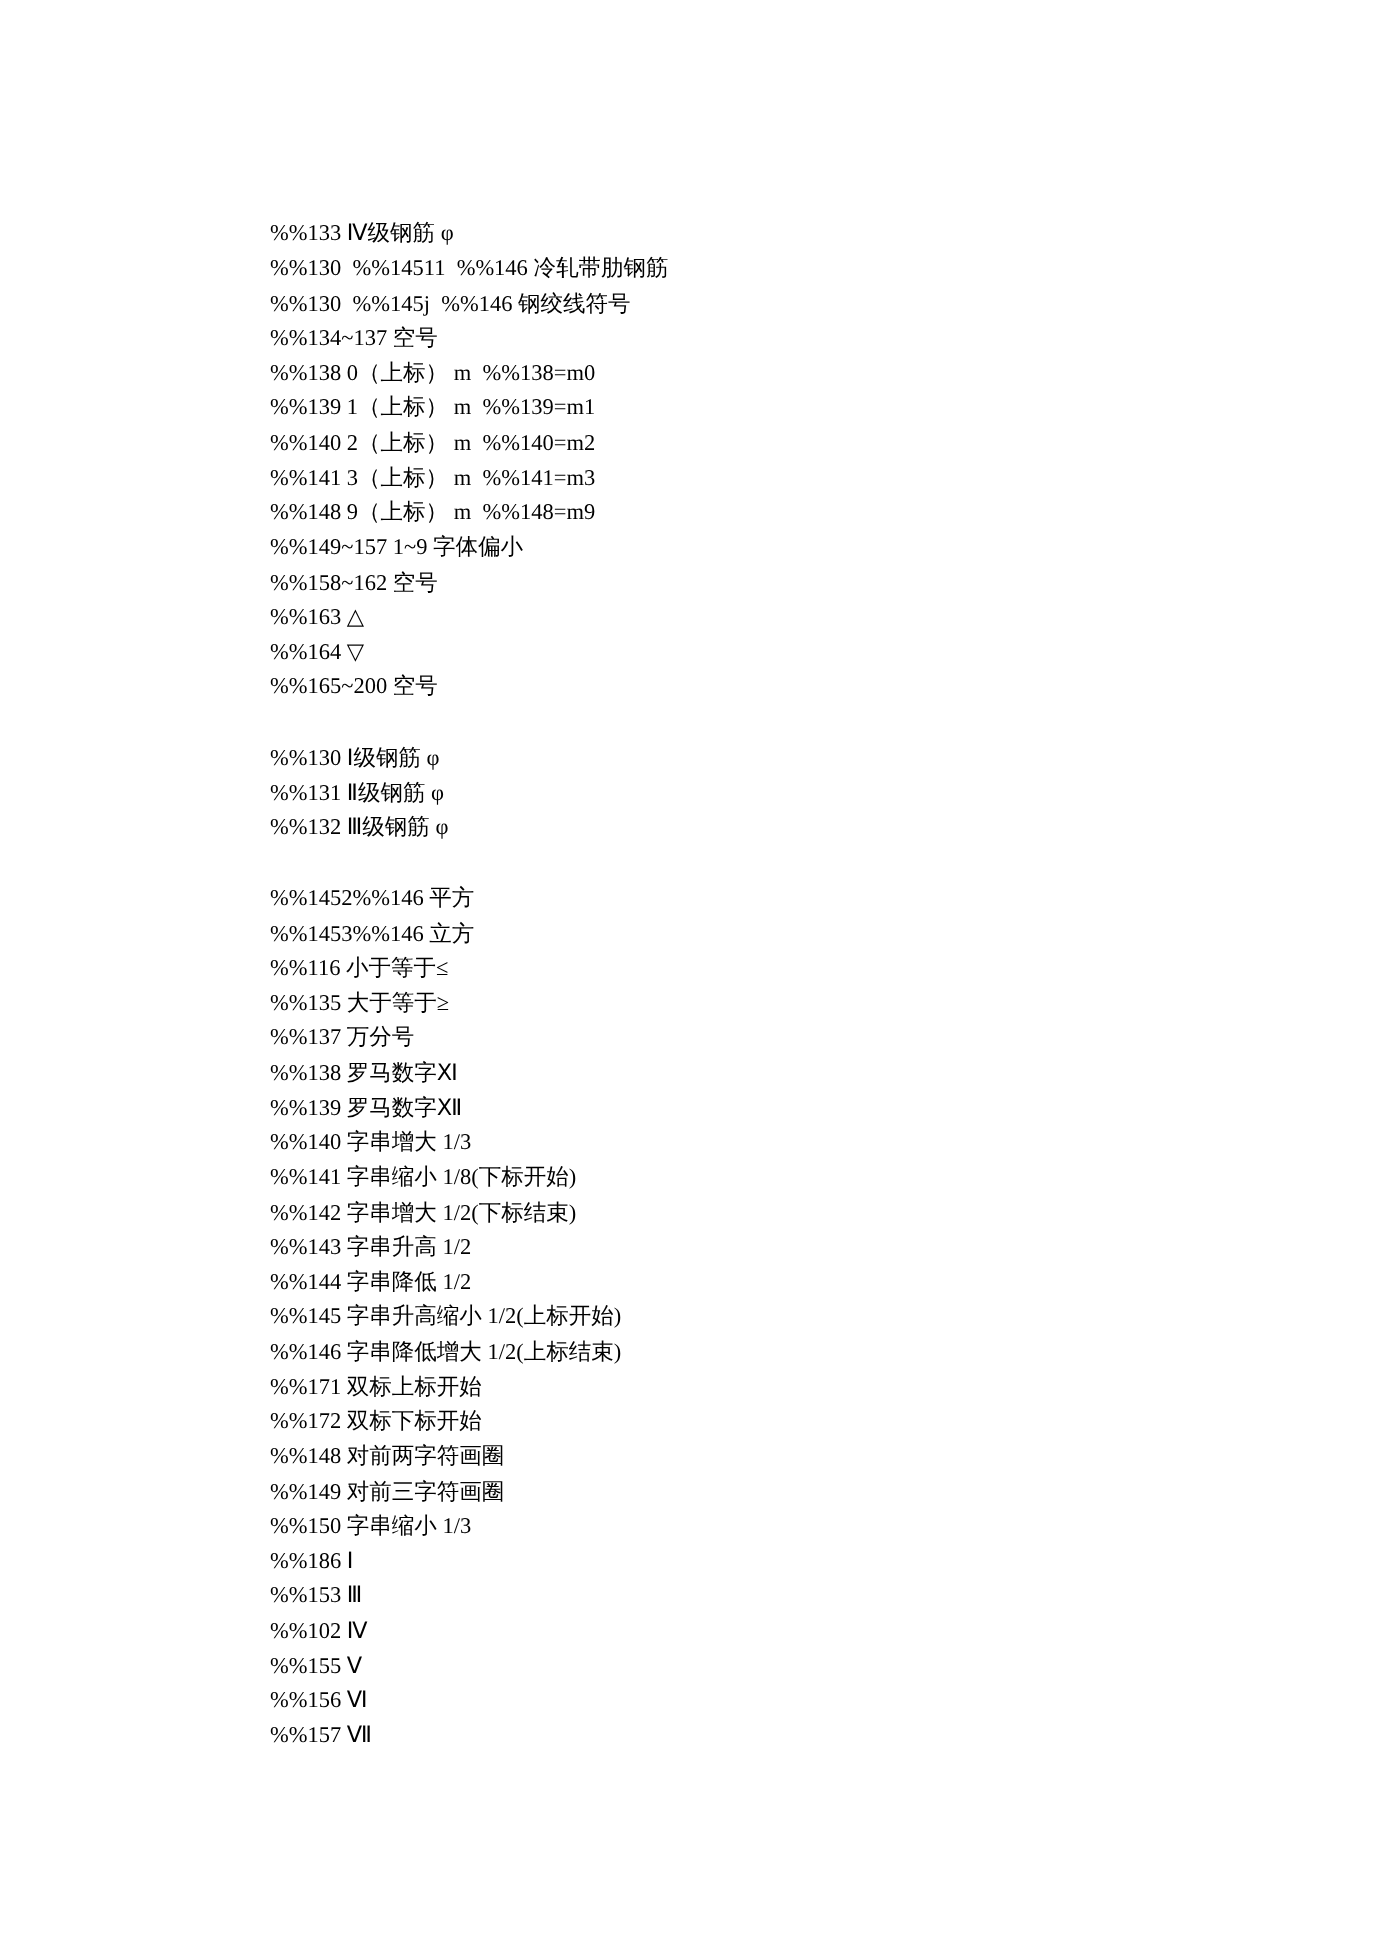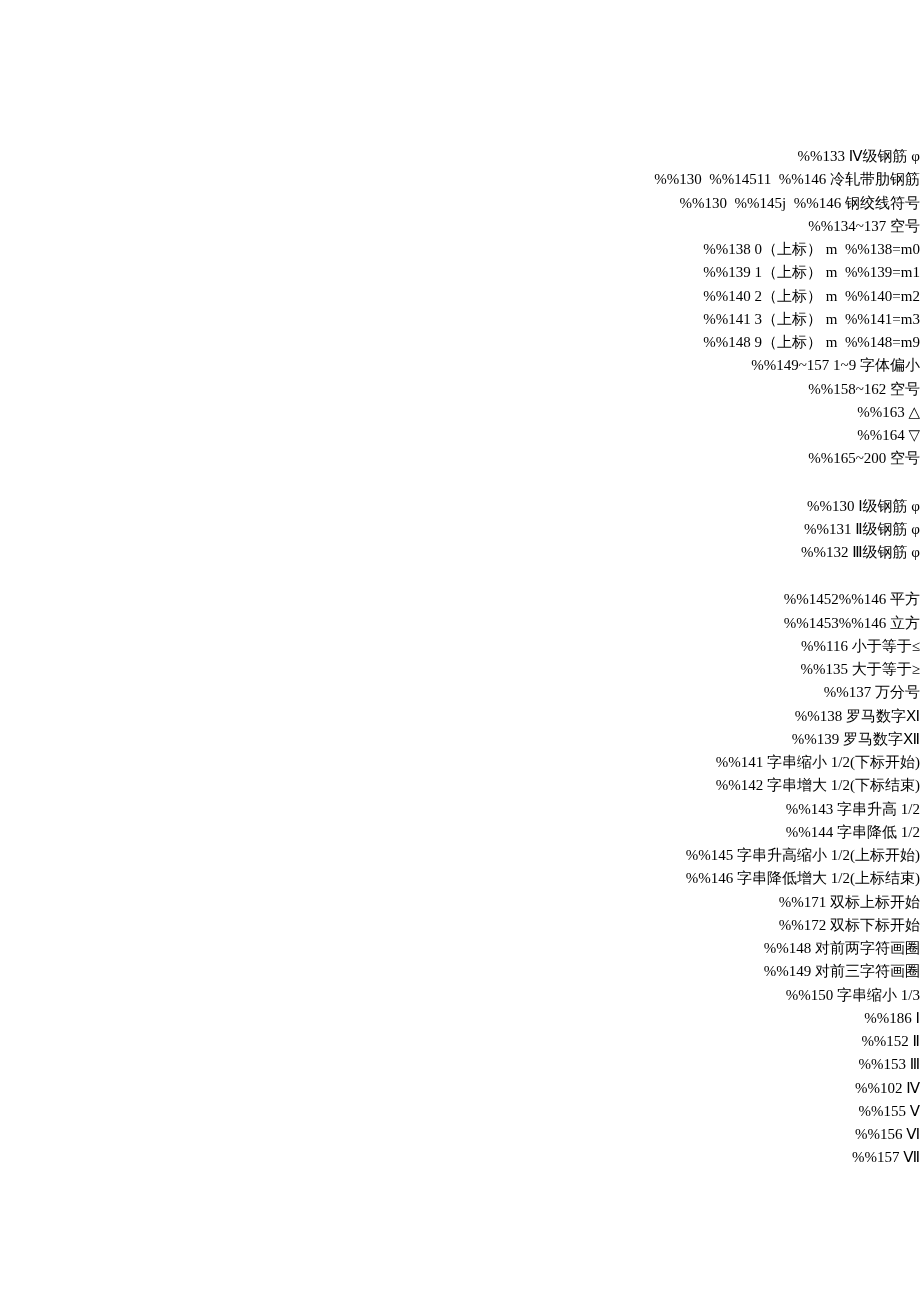--- a/index.html
+++ b/index.html
@@ -13,21 +13,20 @@
     }
     .page {
       width: 920px;
       min-height: 1302px;
       padding: 145px 0 0 180px;
       box-sizing: border-box;
     }
     .line {
       white-space: pre;
       margin: 0;
-      text-align: right;
     }
     .blank {
       height: 24px;
     }
   </style>
 </head>
 <body>
 
 <div class="page">
   <div id="content">
@@ -50,32 +49,32 @@
       <div class="line">%%131 Ⅱ级钢筋 φ</div>
       <div class="line">%%132 Ⅲ级钢筋 φ</div>
       <div class="blank"></div>
       <div class="line">%%1452%%146 平方</div>
       <div class="line">%%1453%%146 立方</div>
       <div class="line">%%116 小于等于≤</div>
       <div class="line">%%135 大于等于≥</div>
       <div class="line">%%137 万分号</div>
       <div class="line">%%138 罗马数字Ⅺ</div>
       <div class="line">%%139 罗马数字Ⅻ</div>
-      <div class="line">%%141 字串缩小 1/2(下标开始)</div>
+      <div class="line">%%140 字串增大 1/3</div>
+      <div class="line">%%141 字串缩小 1/8(下标开始)</div>
       <div class="line">%%142 字串增大 1/2(下标结束)</div>
       <div class="line">%%143 字串升高 1/2</div>
       <div class="line">%%144 字串降低 1/2</div>
       <div class="line">%%145 字串升高缩小 1/2(上标开始)</div>
       <div class="line">%%146 字串降低增大 1/2(上标结束)</div>
       <div class="line">%%171 双标上标开始</div>
       <div class="line">%%172 双标下标开始</div>
       <div class="line">%%148 对前两字符画圈</div>
       <div class="line">%%149 对前三字符画圈</div>
       <div class="line">%%150 字串缩小 1/3</div>
       <div class="line">%%186 Ⅰ</div>
-      <div class="line">%%152 Ⅱ</div>
       <div class="line">%%153 Ⅲ</div>
       <div class="line">%%102 Ⅳ</div>
       <div class="line">%%155 Ⅴ</div>
       <div class="line">%%156 Ⅵ</div>
       <div class="line">%%157 Ⅶ</div>
     </div>
 </div>
 
 </body></html>

